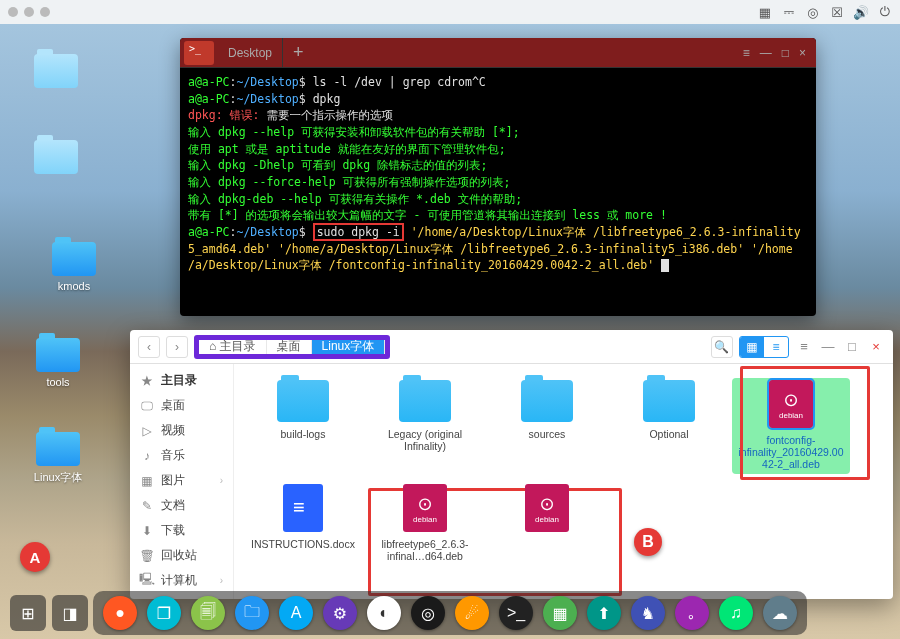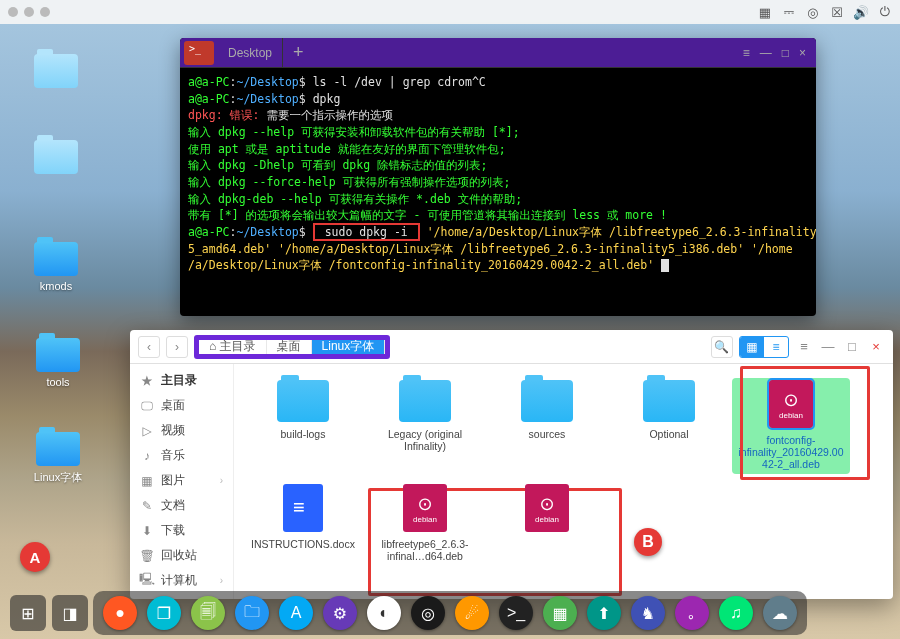--- a/index.html
+++ b/index.html
@@ -18,33 +18,33 @@
 .desk-icon { position:absolute; width:56px; text-align:center; color:#fff; font-size:11px; text-shadow:0 1px 2px rgba(0,0,0,.5); }
 .folder { width:44px; height:34px; margin:0 auto 4px; border-radius:4px; background:linear-gradient(#4fc3f7,#2196f3); position:relative; }
 .folder::before { content:""; position:absolute; top:-5px; left:3px; width:16px; height:6px; background:#4fc3f7; border-radius:2px 2px 0 0; }
 .folder.light { background:linear-gradient(#b3e5fc,#81d4fa); }
 .folder.light::before { background:#b3e5fc; }
 
 .badge-a { position:absolute; left:20px; top:542px; width:30px; height:30px; border-radius:50%; background:#e53935; color:#fff; display:flex; align-items:center; justify-content:center; font-weight:bold; font-size:15px; box-shadow:0 2px 4px rgba(0,0,0,.4);}
 .badge-b { position:absolute; width:28px; height:28px; border-radius:50%; background:#e53935; color:#fff; display:flex; align-items:center; justify-content:center; font-weight:bold; box-shadow:0 2px 4px rgba(0,0,0,.4);}
 
 .terminal { position:absolute; left:180px; top:38px; width:636px; height:278px; background:#000; border-radius:4px; box-shadow:0 6px 20px rgba(0,0,0,.4); overflow:hidden; }
-.term-tabs { height:30px; display:flex; background:#4c1d95; align-items:center; border-bottom:1px solid #333; }
+.term-tabs { height:30px; display:flex; background:#7f1d1d; align-items:center; border-bottom:1px solid #333; }
 .term-tabico { width:30px; height:24px; margin:0 4px; background:#c0392b; border-radius:3px; position:relative; }
 .term-tabico::after { content:">_"; position:absolute; left:5px; top:2px; color:#fff; font-size:10px; font-family:monospace;}
 .term-tab { color:#aaa; font-size:12px; padding:0 10px; height:100%; display:flex; align-items:center; border-right:1px solid #333;}
 .term-add { color:#aaa; font-size:18px; padding:0 10px; }
 .term-winbtns { margin-left:auto; display:flex; gap:10px; padding-right:10px; color:#aaa; font-size:12px;}
 .term-body { font-family:monospace; font-size:11.5px; padding:6px 8px; line-height:1.45; white-space:pre; overflow:hidden; }
 .t-green { color:#33ff33; }
 .t-blue { color:#4fb0ff; }
 .t-white { color:#e0e0e0; }
 .t-red { color:#ff5555; }
 .t-yellow { color:#ffd54f; }
-.term-hl { border:2px solid #e53935; padding:0 10px; }
+.term-hl { border:2px solid #e53935; padding:0 2px; }
 .cursor { display:inline-block; width:8px; height:13px; background:#e0e0e0; vertical-align:text-bottom; }
 
 .fm { position:absolute; left:130px; top:330px; width:763px; height:269px; background:#fff; border-radius:4px; box-shadow:0 8px 24px rgba(0,0,0,.35); display:flex; flex-direction:column; overflow:hidden; }
 .fm-titlebar { height:34px; border-bottom:1px solid #e0e0e0; display:flex; align-items:center; padding:0 8px; gap:6px; font-size:12px; color:#555; }
 .nav-btn { width:22px; height:22px; border:1px solid #ddd; border-radius:3px; display:flex; align-items:center; justify-content:center; color:#888; }
 .breadcrumb { display:flex; align-items:flex-start; border:5px solid #6d28d9; border-radius:3px; height:24px; overflow:hidden; }
 .crumb { padding:0 10px; height:100%; display:flex; align-items:center; border-right:1px solid #e8e8e8; font-size:12px; }
 .crumb.active { background:#2196f3; color:#fff; }
 .fm-right { margin-left:auto; display:flex; gap:6px; align-items:center; }
 .viewtoggle { display:flex; border:1px solid #2196f3; border-radius:3px; overflow:hidden; height:22px;}
@@ -101,21 +101,21 @@
 
 <div id="desk-icons">
     <div class="desk-icon" style="left: 28px; top: 54px;">
       <div class="folder light"></div>
       <div></div>
     </div>
     <div class="desk-icon" style="left: 28px; top: 140px;">
       <div class="folder light"></div>
       <div></div>
     </div>
-    <div class="desk-icon" style="left: 28px; top: 242px;">
+    <div class="desk-icon" style="left: 46px; top: 242px;">
       <div class="folder "></div>
       <div>kmods</div>
     </div>
     <div class="desk-icon" style="left: 30px; top: 338px;">
       <div class="folder "></div>
       <div>tools</div>
     </div>
     <div class="desk-icon" style="left: 30px; top: 432px;">
       <div class="folder "></div>
       <div>Linux字体</div>

